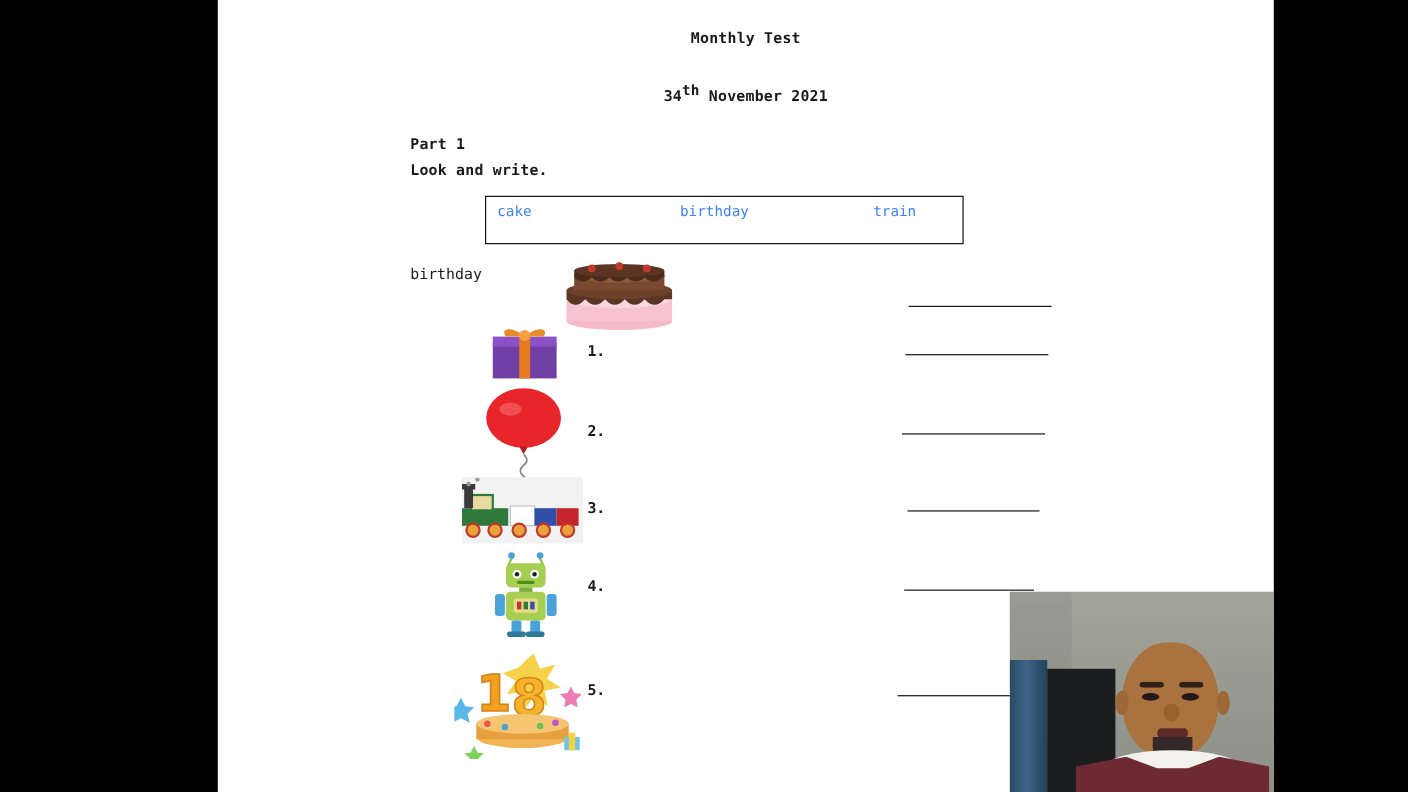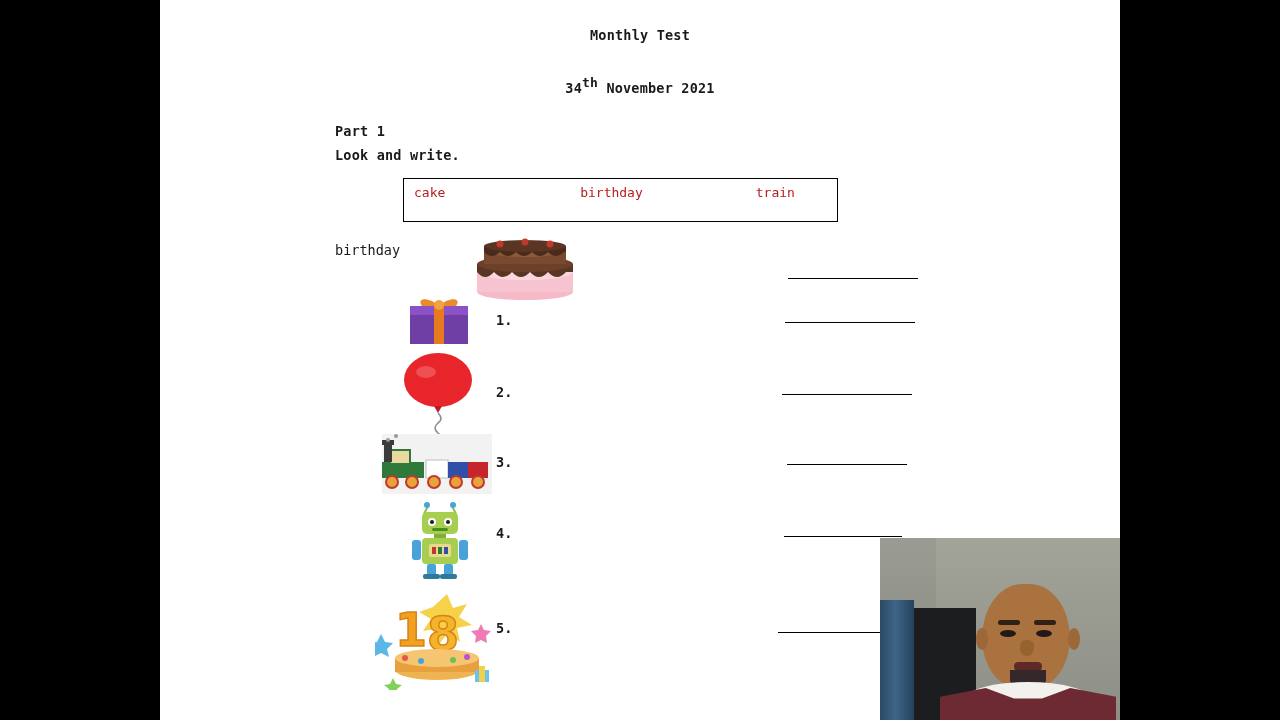--- a/index.html
+++ b/index.html
@@ -9,20 +9,21 @@
     width: 1280px;
     height: 720px;
     overflow: hidden;
   }
   #screen {
     position: relative;
     width: 1071px;
     height: 720px;
     background: #000000;
     font-family: "DejaVu Sans", sans-serif;
+    margin-left: 38px;
   }
   
   #page {
     position: absolute;
     left: 160px;
     top: 0;
     width: 960px;
     height: 720px;
     background: #ffffff;
     overflow: hidden;
@@ -68,21 +69,21 @@
     height: 44px;
     border: 1.6px solid #000;
     box-sizing: border-box;
     padding: 5px 10px 0 10px;
   }
   .wb-row {
     display: flex;
     height: 16px;
     align-items: center;
   }
-  .wb-cell { font-family: "DejaVu Sans Mono", monospace; font-size: 13px; color: #b91c1c; }
+  .wb-cell { font-family: "DejaVu Sans Mono", monospace; font-size: 13px; color: #3b82f6; }
   .wb-c1 { width: 175px; }
   .wb-c2 { width: 185px; }
   .wb-c3 { width: 75px; }
 
   
   .q-num {
     position: absolute;
     font-family: "DejaVu Sans Mono", monospace;
     font-size: 13.5px;
     color: #1a1a1a;

